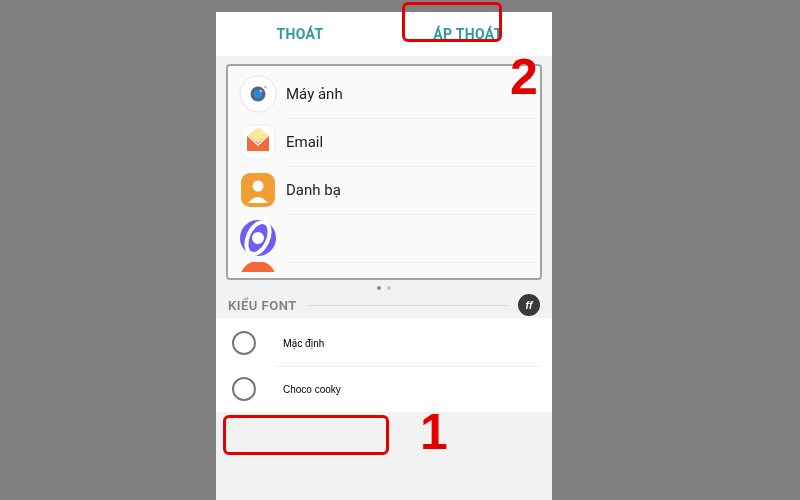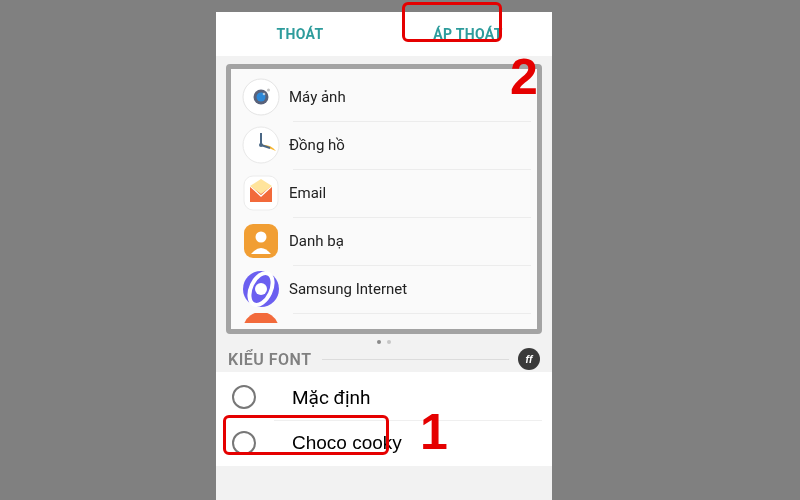--- a/index.html
+++ b/index.html
@@ -41,21 +41,21 @@
     font-weight: 700;
     font-size: 14px;
     color: #2e9c9c;
     letter-spacing: 0.3px;
   }
   
   .card {
     position: relative;
     margin: 8px 10px 0 10px;
     background: #fafafa;
-    border: 5px solid #a3a3a3;
+    border: 2px solid #a3a3a3;
     border-radius: 4px;
     padding: 4px 0 6px 0;
   }
   .row {
     display: flex;
     align-items: center;
     height: 48px;
     padding: 0 8px;
     position: relative;
   }
@@ -95,21 +95,21 @@
   }
   .dot.active { background: #8a8a8a; }
 
   
   .section-divider-wrap {
     display: flex;
     align-items: center;
     margin: 4px 12px 2px 12px;
   }
   .section-label {
-    font-size: 16px;
+    font-size: 13px;
     color: #808080;
     letter-spacing: 0.5px;
     font-weight: 600;
   }
   .section-line {
     flex: 1;
     height: 1px;
     background: #dcdcdc;
     margin-left: 10px;
   }
@@ -163,23 +163,23 @@
     border-color: #1990d9;
   }
   .radio.selected::after {
     content: "";
     width: 10px;
     height: 10px;
     border-radius: 50%;
     background: #1990d9;
   }
   .font-label {
-    font-size: 19px;
+    font-size: 10px;
     color: #000;
-    margin-left: 36px;
+    margin-left: 27px;
   }
   .font-label.bold { font-weight: 700; }
   .font-label.choco { font-family: Liberation Sans, sans-serif; }
 
   
   .hl {
     position: absolute;
     border: 3px solid #e50000;
     border-radius: 6px;
     box-sizing: border-box;
@@ -235,32 +235,20 @@
             <circle cx="19" cy="19" r="18" fill="#ffffff" stroke="#e4e4e4"></circle>
             <circle cx="19" cy="19" r="7.5" fill="#5a627a"></circle>
             <circle cx="19" cy="19" r="4.5" fill="#2d88d8"></circle>
             <circle cx="22" cy="16" r="1.3" fill="#ffffff" opacity="0.6"></circle>
             <circle cx="26.5" cy="12" r="1.5" fill="#c3c3c3"></circle>
           </svg>
         </span>
         <span class="row-label">Máy ảnh</span>
       </div>
 
-      <div class="row">
-        <span class="icon-wrap">
-          <svg width="38" height="38" viewBox="0 0 38 38">
-            <circle cx="19" cy="19" r="18" fill="#ffffff" stroke="#e8e8e8"></circle>
-            <path d="M19 19 A17 17 0 0 1 34 25 L19 19 Z" fill="#f7b733"></path>
-            <line x1="19" y1="19" x2="19" y2="7" stroke="#4a6785" stroke-width="2"></line>
-            <line x1="19" y1="19" x2="28" y2="22" stroke="#4a6785" stroke-width="2"></line>
-            <circle cx="19" cy="19" r="2" fill="#4a6785"></circle>
-          </svg>
-        </span>
-        <span class="row-label">Đồng hồ</span>
-      </div>
 
       <div class="row">
         <span class="icon-wrap">
           <svg width="38" height="38" viewBox="0 0 38 38">
             <rect x="2" y="2" width="34" height="34" rx="9" fill="#ffffff" stroke="#ececec"></rect>
             <path d="M8 12 L30 12 L30 28 L8 28 Z" fill="#f26a3b"></path>
             <path d="M8 12 L19 22 L30 12" fill="none" stroke="#fff" stroke-width="1.3"></path>
             <path d="M8 12 L19 20 L30 12 L19 5 Z" fill="#ffe49c"></path>
           </svg>
         </span>
@@ -279,21 +267,20 @@
       </div>
 
       <div class="row">
         <span class="icon-wrap">
           <svg width="38" height="38" viewBox="0 0 38 38">
             <circle cx="19" cy="19" r="18" fill="#6b5ff0"></circle>
             <ellipse cx="19" cy="19" rx="10" ry="17" fill="none" stroke="#ffffff" stroke-width="4" transform="rotate(25 19 19)"></ellipse>
             <circle cx="19" cy="19" r="6" fill="#ffffff"></circle>
           </svg>
         </span>
-        <span class="row-label">Samsung Internet</span>
       </div>
 
       <div class="row" style="height:10px; overflow:hidden;">
         <span class="icon-wrap">
           <svg width="38" height="12" viewBox="0 0 38 12">
             <path d="M2 12 A18 18 0 0 1 36 12 Z" fill="#f26a3b"></path>
           </svg>
         </span>
       </div>
 

